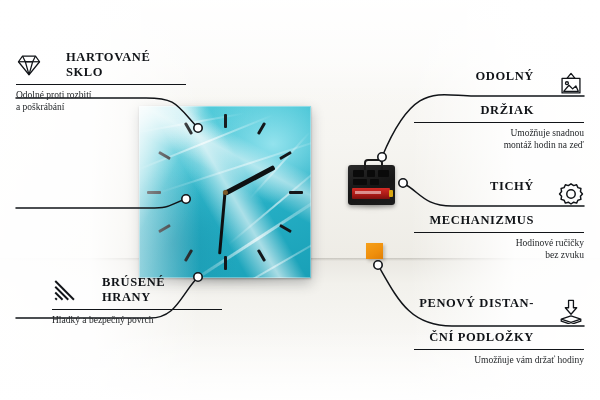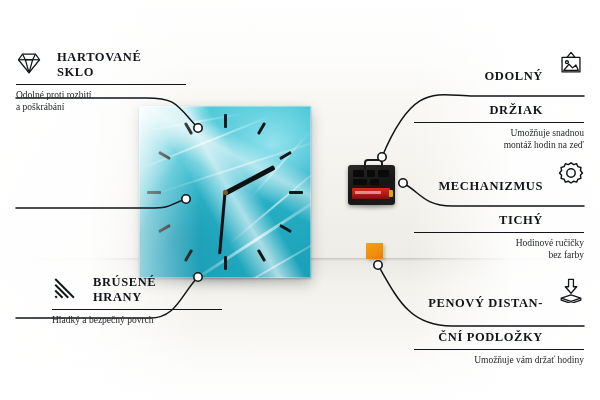--- a/index.html
+++ b/index.html
@@ -116,21 +116,21 @@
     box-shadow:2px 2px 3px rgba(90,80,60,.30);
   }
 
   
   svg.lines{position:absolute;left:0;top:0;width:600px;height:400px;overflow:visible;}
   svg.lines path{fill:none;stroke:#111418;stroke-width:1.5;stroke-linecap:round;}
   svg.lines circle.node{fill:#ffffff;stroke:#111418;stroke-width:1.6;}
 
   
   .feat{position:absolute;width:170px;}
-  .feat .row{display:flex;align-items:flex-start;gap:15px;}
+  .feat .row{display:flex;align-items:center;gap:24px;}
   .feat.left .row{justify-content:flex-start;}
   .feat.right .row{justify-content:flex-end;}
   .feat .title{
     font-family:"Liberation Serif",serif;
     font-weight:bold;font-size:12.5px;line-height:15px;
     letter-spacing:.6px;color:#111418;text-transform:uppercase;
   }
   .feat.right .title{text-align:right;margin-top:19px;}
   .feat .rule{height:1px;background:#111418;margin:4px 0 4px;width:100%;}
   .feat .desc{
@@ -291,33 +291,33 @@
       </svg>
     </div>
     <div class="rule"></div>
     <div class="desc">Umožňuje snadnou</div>
     <div class="desc">montáž hodin na zeď</div>
   </div>
 
   <div class="feat right" style="left:414px;top:160px;">
     <div class="row">
       <div>
+        <div class="title">TICHÝ</div>
         <div class="title">MECHANIZMUS</div>
-        <div class="title">TICHÝ</div>
       </div>
       <svg class="ic" viewBox="0 0 32 32">
         <g fill="none" stroke="#111418" stroke-width="1.8" stroke-linejoin="round">
           <path d="M16 3.5 l3.3 2.2 3.6 -1.1 1.6 3.6 3.7 1 -0.6 3.8 2.5 2.9 -2.5 2.9 0.6 3.8 -3.7 1 -1.6 3.6 -3.6 -1.1 -3.3 2.2 -3.3 -2.2 -3.6 1.1 -1.6 -3.6 -3.7 -1 0.6 -3.8 -2.5 -2.9 2.5 -2.9 -0.6 -3.8 3.7 -1 1.6 -3.6 3.6 1.1 Z"></path>
           <circle cx="16" cy="16" r="5.2"></circle>
         </g>
       </svg>
     </div>
     <div class="rule"></div>
     <div class="desc">Hodinové ručičky</div>
-    <div class="desc">bez farby</div>
+    <div class="desc">bez zvuku</div>
   </div>
 
   <div class="feat right" style="left:414px;top:277px;width:170px;">
     <div class="row">
       <div>
         <div class="title">PENOVÝ DISTAN-</div>
         <div class="title">ČNÍ PODLOŽKY</div>
       </div>
       <svg class="ic" viewBox="0 0 32 32">
         <g fill="none" stroke="#111418" stroke-width="1.6" stroke-linejoin="round">

